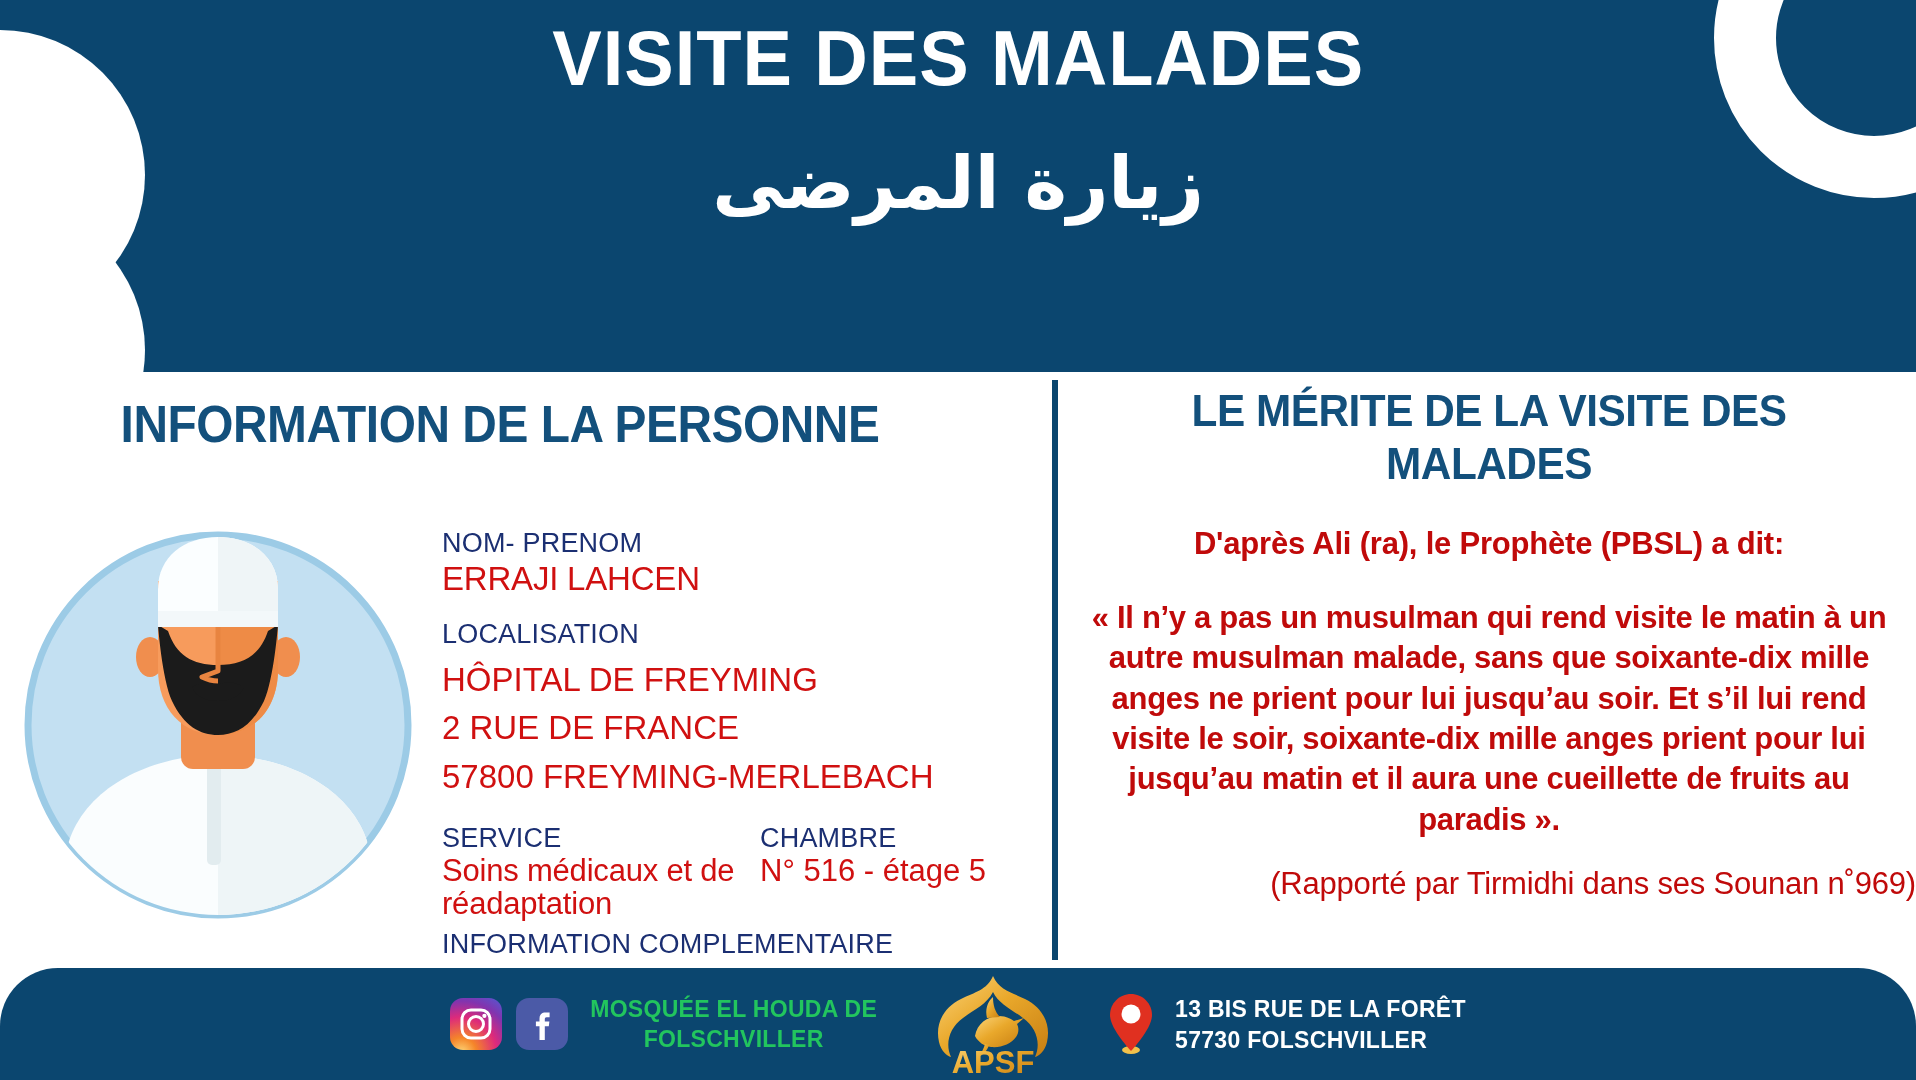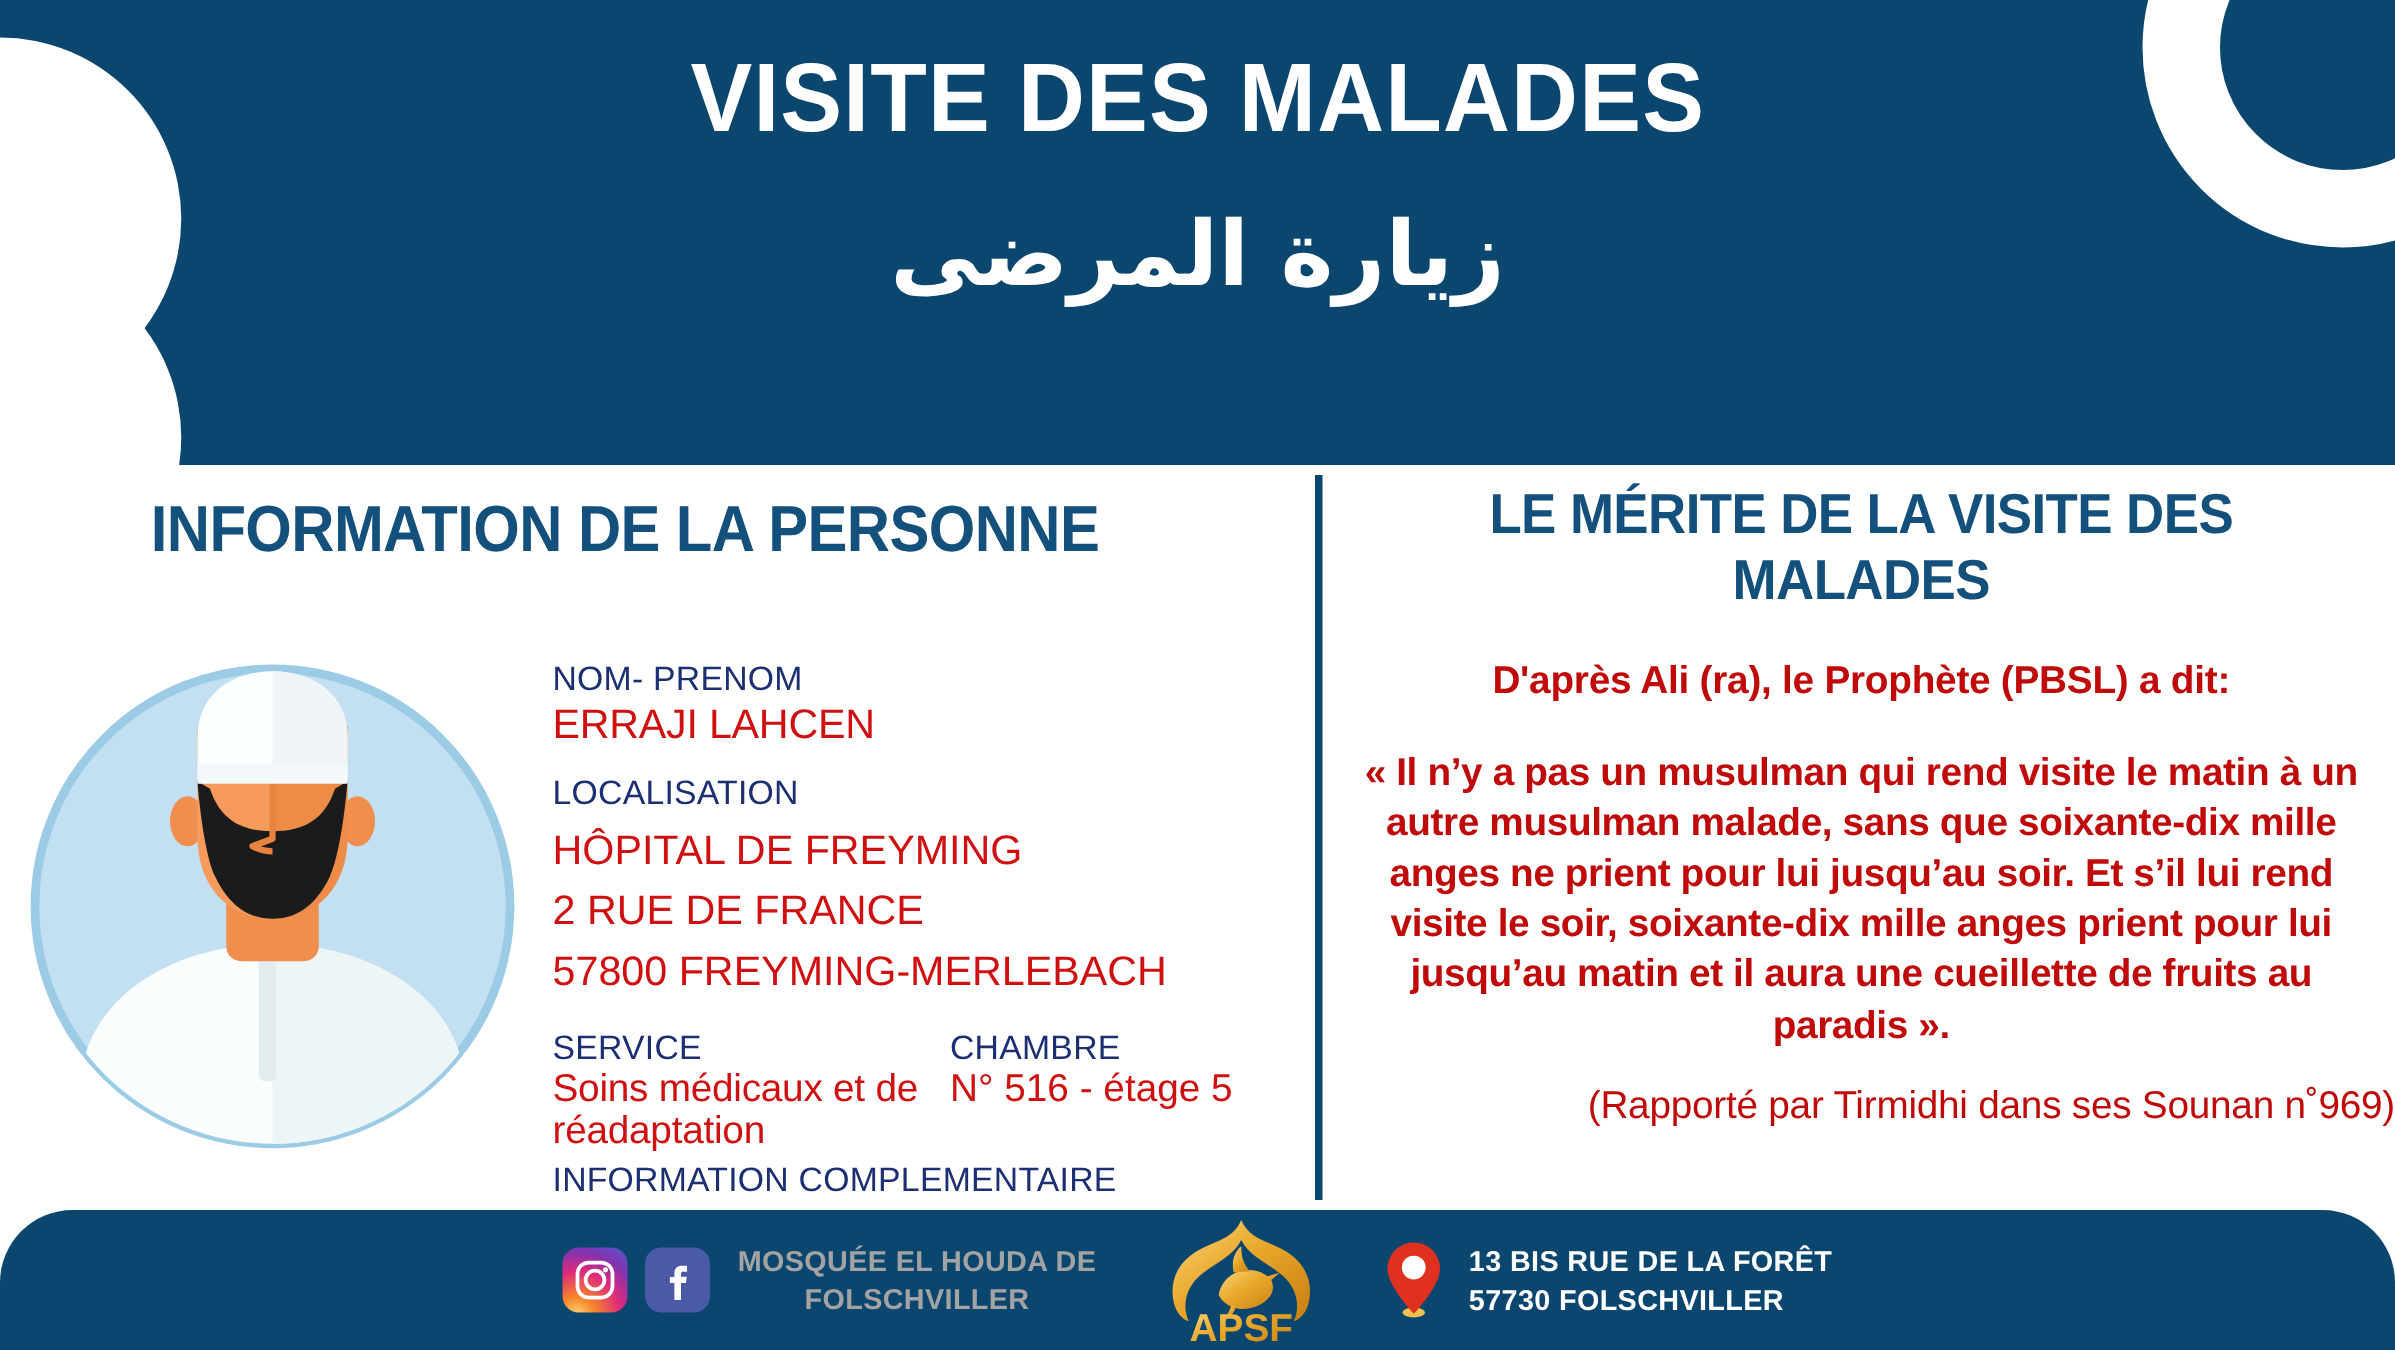--- a/index.html
+++ b/index.html
@@ -63,21 +63,20 @@
     position: relative;
     z-index: 3;
     width: 100%;
     height: 100%;
     display: flex;
     flex-direction: column;
     align-items: center;
     justify-content: flex-start;
     padding-top: 18px;
     box-sizing: border-box;
-    margin-top: 20px;
   }
   .title-fr {
     color: #ffffff;
     font-size: 78px;
     font-weight: bold;
     letter-spacing: 1px;
     line-height: 1.05;
     text-align: center;
     transform: scaleX(0.95);
   }
@@ -271,21 +270,21 @@
     display: flex;
     align-items: center;
     justify-content: center;
   }
   .ico-ig {
     background: radial-gradient(circle at 22% 105%, #FDD778 0%, #F58529 22%,
                 #DD2A7B 52%, #8134AF 76%, #515BD4 100%);
   }
   .ico-fb { background: #4B5AA7; }
   .footer-text {
-    color: #a3a3a3;
+    color: #22c55e;
     font-size: 23px;
     font-weight: bold;
     line-height: 1.32;
     text-align: center;
     letter-spacing: 0.3px;
     white-space: pre-line;
   }
   .apsf-logo {
     margin: 0 54px;
     width: 124px;

